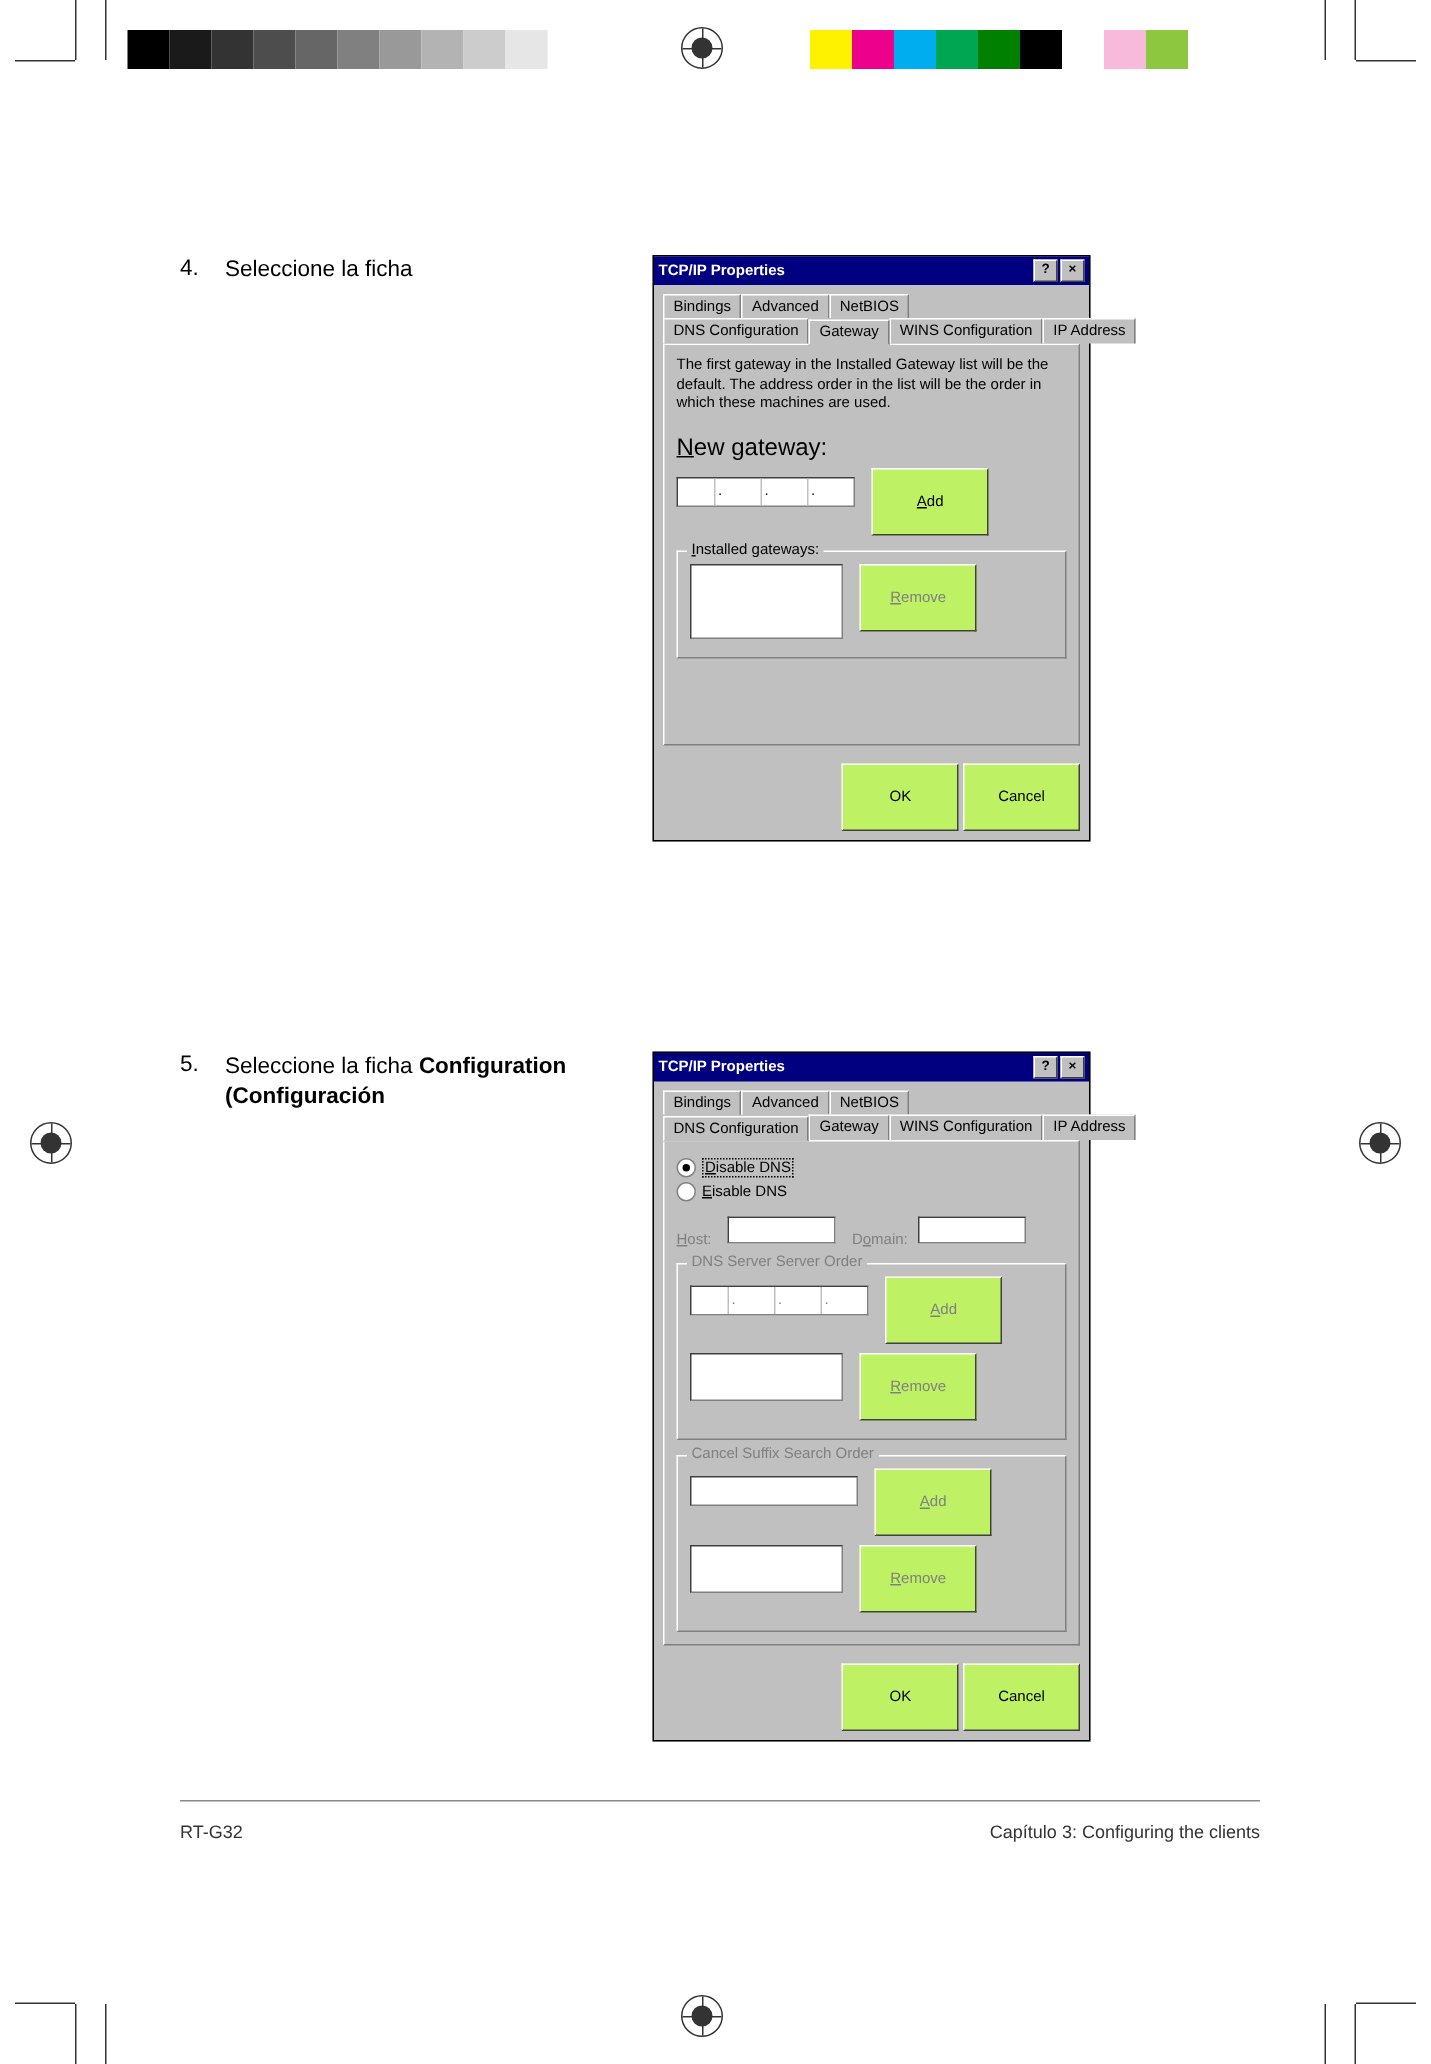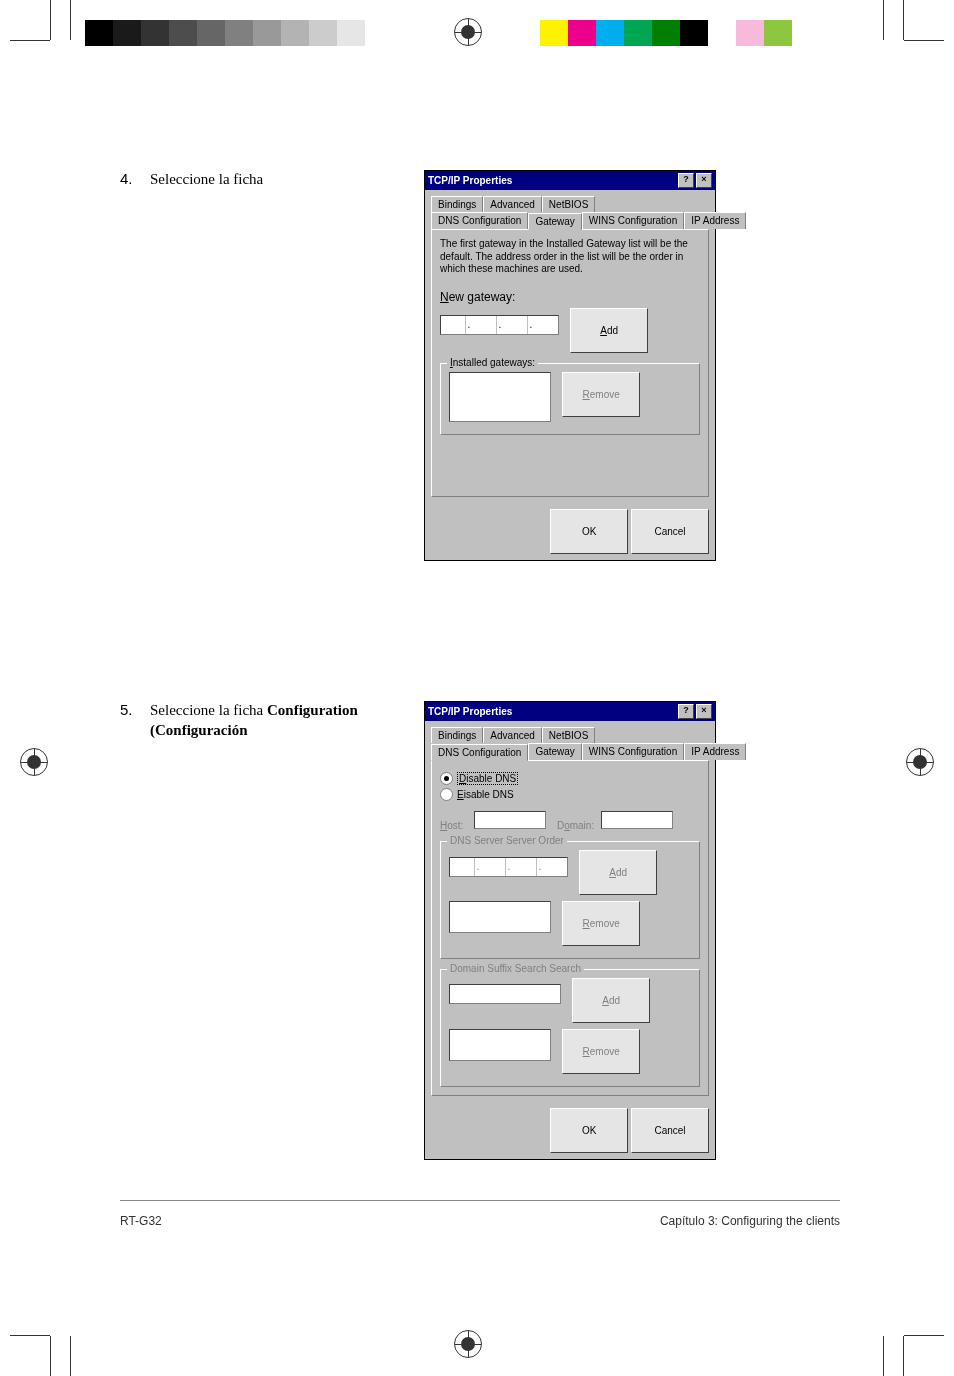--- a/index.html
+++ b/index.html
@@ -58,21 +58,21 @@
     position:absolute;
     left:120px;
     top:170px;
     width:720px;
     font-size:15px;
     color:#000;
   }
 
   .row { display:flex; align-items:flex-start; margin-bottom:140px; }
   .num { width:30px; }
-  .txt { width:260px; padding-right:14px; line-height:1.3;font-family:Liberation Serif, serif;}
+  .txt { width:260px; padding-right:25px; line-height:1.3;}
   .txt b { font-weight:bold; }
 
   .dlg {
     width:290px;
     border:1px solid #000;
     background:#c0c0c0;
     font-family:"MS Sans Serif",Tahoma,Arial,sans-serif;
     font-size:10px;
     color:#000;
   }
@@ -124,41 +124,41 @@
     margin:0 6px 6px 6px;
     border:1px solid #fff;
     border-right-color:#808080;
     border-bottom-color:#808080;
     padding:8px;
     background:#c0c0c0;
     min-height:250px;
   }
 
   .helptext{font-size:10px;line-height:1.25;margin-bottom:14px;}
-  .lbl{font-size:12px;margin:4px 0;}
+  .lbl{font-size:16px;margin:4px 0;}
   .u{text-decoration:underline;}
 
   .ipfield{
     display:inline-flex;
     border:1px solid #808080;
     border-top-color:#404040;
     border-left-color:#404040;
     background:#fff;
     height:18px;
   }
   .ipfield .seg{width:24px;border-right:1px solid #c0c0c0;text-align:center;font-size:10px;line-height:18px;}
   .ipfield .seg:last-child{border-right:none;}
   .dot{width:6px;text-align:center;line-height:18px;font-size:10px;}
 
   .btn{
     display:inline-block;
     border:1px solid #fff;
     border-right-color:#404040;
     border-bottom-color:#404040;
-    background:#e5e5e5;
+    background:#bef264;
     padding:16px 14px;
     font-size:10px;
     text-align:center;
     min-width:48px;
   }
   .btn.dis{color:#808080;}
 
   .fieldset{
     border:1px solid #808080;
     border-top-color:#fff;
@@ -383,21 +383,21 @@
           &nbsp;&nbsp;
           <span class="btn dis"><span class="u">A</span><span>dd</span></span>
           <div style="margin-top:6px">
             <span class="listbox" style="height:30px"></span>
             &nbsp;&nbsp;
             <span class="btn dis"><span class="u">R</span><span>emove</span></span>
           </div>
         </div>
 
         <div class="fieldset" style="color:#808080">
-          <div class="legend">Domain Suffix Search Search</div>
+          <div class="legend">Cancel Suffix Search Order</div>
           <span class="txtbox" style="width:110px;height:18px"></span>
           &nbsp;&nbsp;
           <span class="btn dis"><span class="u">A</span><span>dd</span></span>
           <div style="margin-top:6px">
             <span class="listbox" style="height:30px"></span>
             &nbsp;&nbsp;
             <span class="btn dis"><span class="u">R</span><span>emove</span></span>
           </div>
         </div>
       </div>

